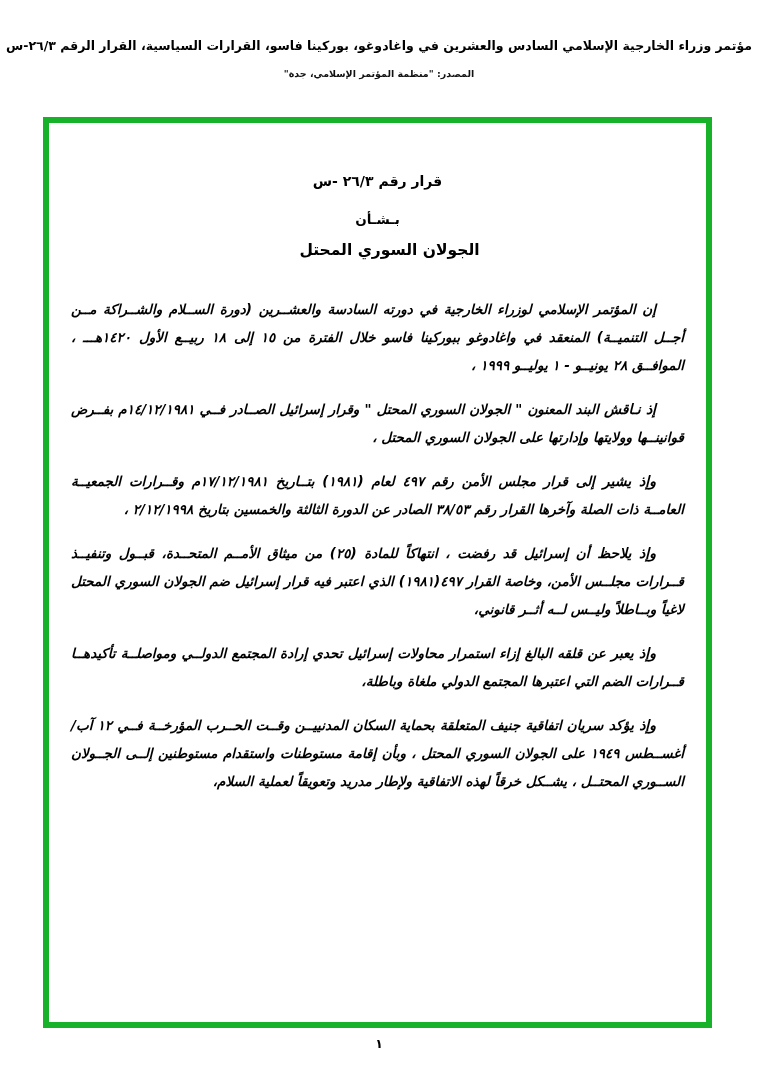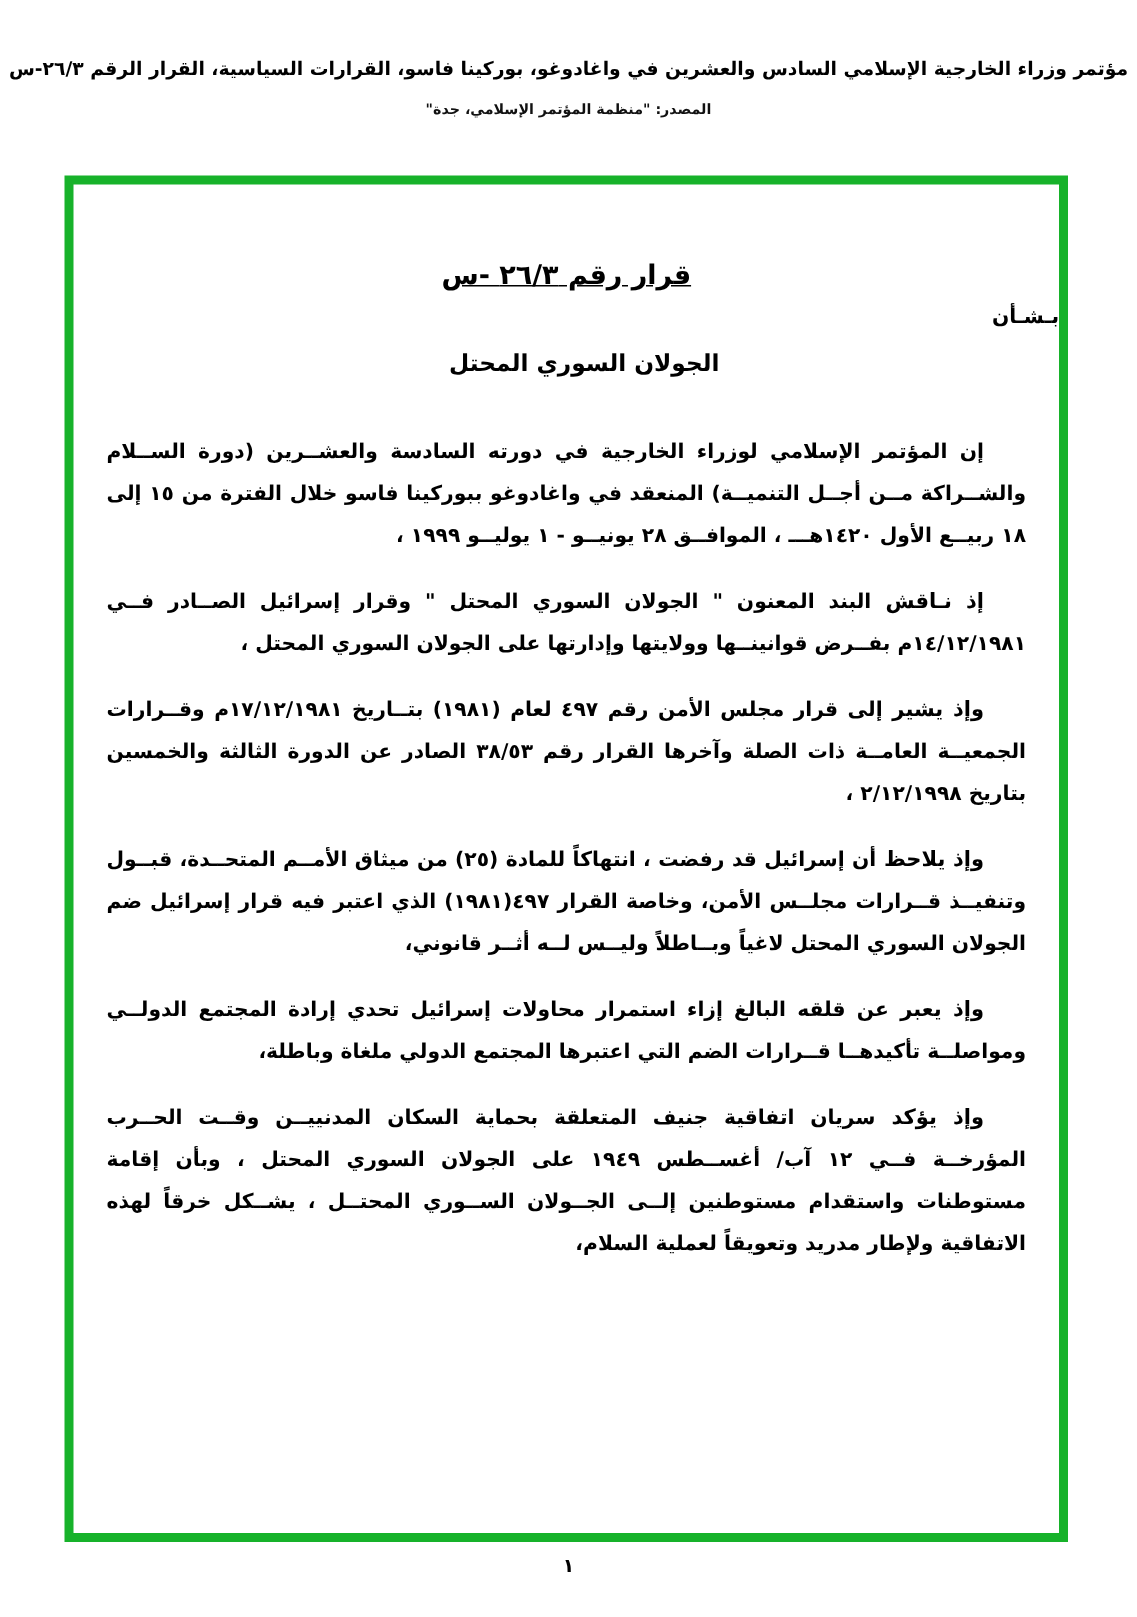--- a/index.html
+++ b/index.html
@@ -20,29 +20,29 @@
     font-size:9.5px;font-weight:bold;color:#111;
   }
   .doc-frame{
     position:absolute;left:43px;top:117px;
     width:657px;height:899px;
     border:6px solid #17b22a;
     background:#ffffff;
     box-sizing:content-box;
   }
   .titles{margin-top:50px;text-align:center;direction:rtl;font-weight:bold;}
-  .title-main{font-size:18px;text-decoration:underline;}
-  .title-re{font-size:13.5px;margin-top:9px;text-align:right;}
+  .title-main{font-size:14px;}
+  .title-re{font-size:13.5px;margin-top:22px;}
   .title-subject{font-size:15.5px;margin-top:14px;padding-left:24px;}
   .content{
     direction:rtl;text-align:justify;
     margin:36px 22px 0 22px;
     font-size:13.5px;line-height:28px;font-weight:bold;
   }
-  .para{margin:16px 0 10px 0;text-indent:28px;}
+  .para{margin:16px 0 10px 0;text-indent:28px;font-style:italic;}
   .lead{font-weight:900;font-size:14px;}
   .lead::after{content:"\00a0";}
   .page-number{
     position:absolute;top:1036px;left:0;right:0;
     text-align:center;font-size:12.5px;font-weight:bold;
   }
 </style>
 </head>
 <body>
 

